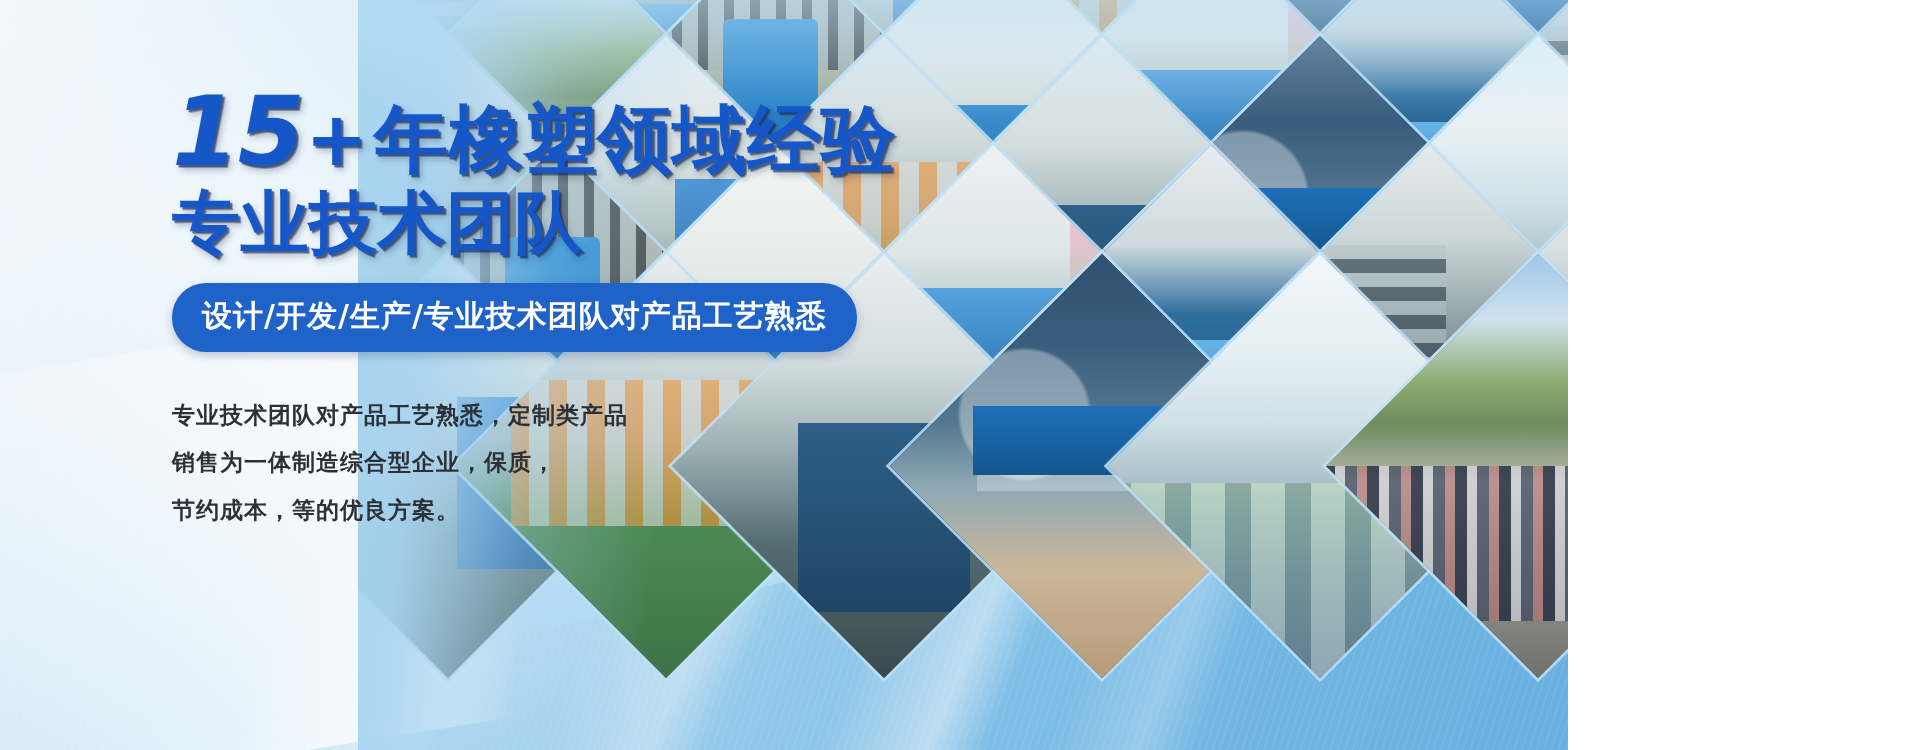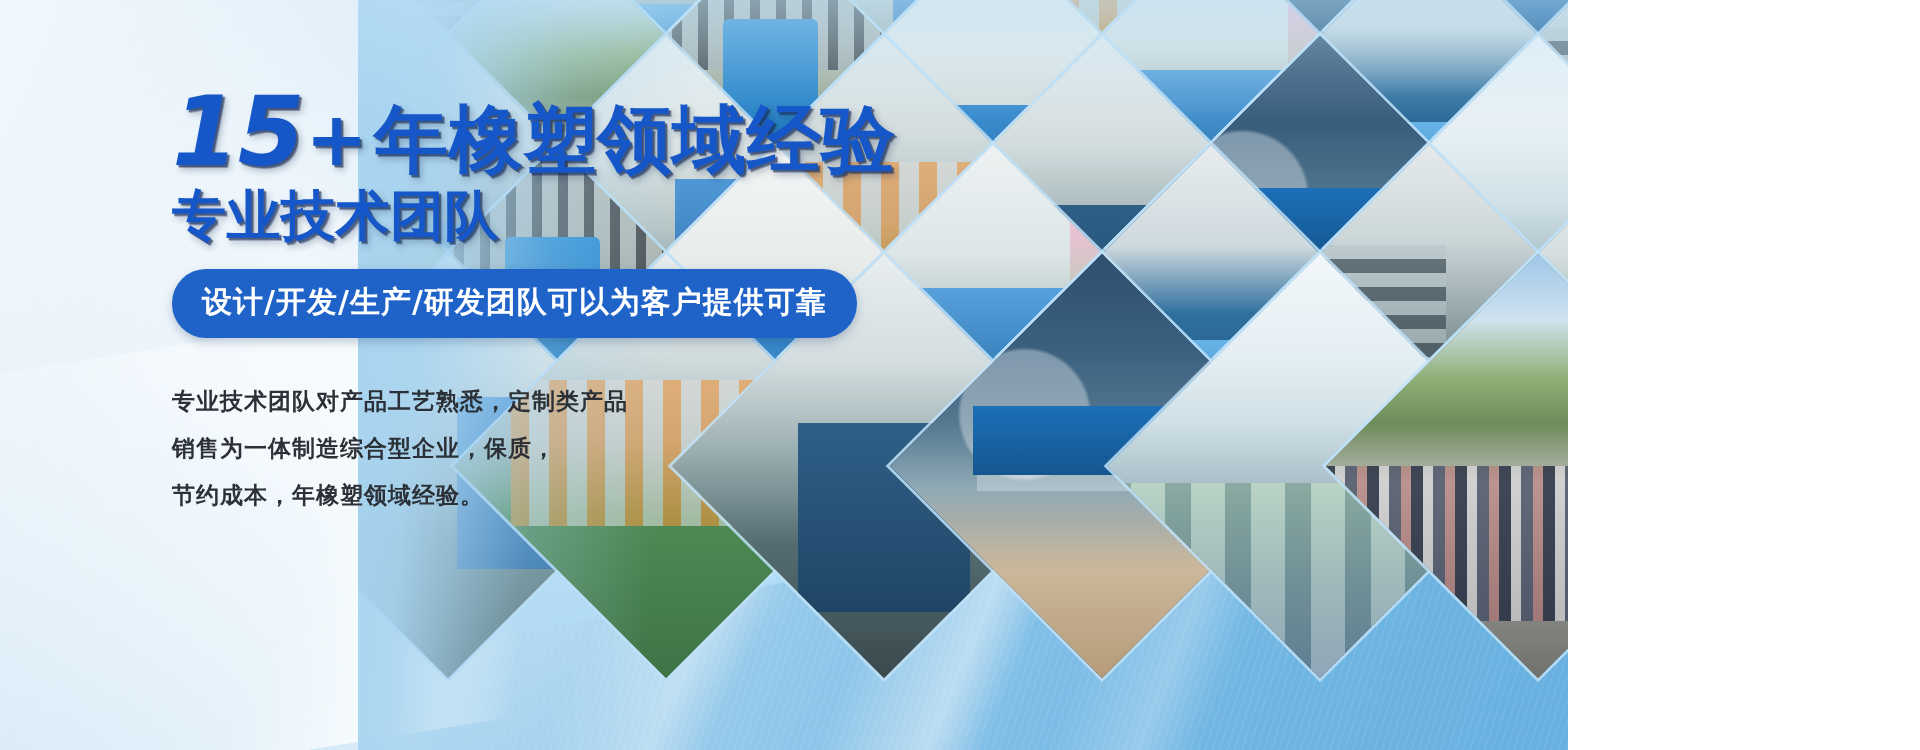--- a/index.html
+++ b/index.html
@@ -301,21 +301,21 @@
     font-size:96px;
     font-style:italic;
     letter-spacing:-1px;
     margin-right:2px;
   }
   .headline-1 .plus{
     font-size:74px;
     font-weight:bold;
     margin:0 6px 0 0;
   }
-  .headline-2{ font-size:54px; margin-top:6px; }
+  .headline-2{ font-size:68px; margin-top:6px; }
 
   .badge{
     display:inline-block;
     margin-top:26px;
     background:#1f63c9;
     color:#ffffff;
     font-size:30px;
     font-weight:bold;
     letter-spacing:1px;
     padding:13px 30px 15px 30px;
@@ -470,22 +470,22 @@
   </div>
 
   <div class="content">
 
     <div class="headline headline-1">
       <span class="num">15</span><span class="plus">+</span><span class="rest">年橡塑领域经验</span>
     </div>
 
     <div class="headline headline-2">专业技术团队</div>
 
-    <div class="badge">设计/开发/生产/研发团队可以为客户提供可靠</div>
+    <div class="badge">设计/开发/生产/专业技术团队对产品工艺熟悉</div>
 
     <div class="desc">
       <p>专业技术团队对产品工艺熟悉，定制类产品</p>
       <p>销售为一体制造综合型企业，保质，</p>
-      <p>节约成本，年橡塑领域经验。</p>
+      <p>节约成本，等的优良方案。</p>
     </div>
 
   </div>
 </div>
 
 </body></html>

